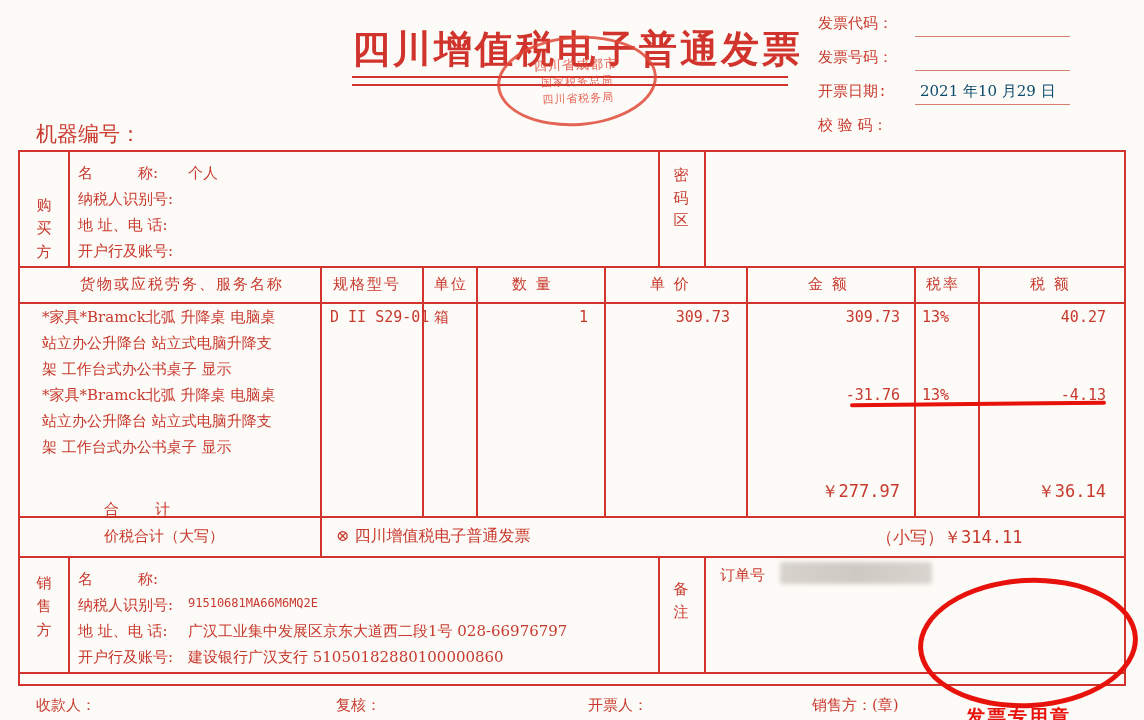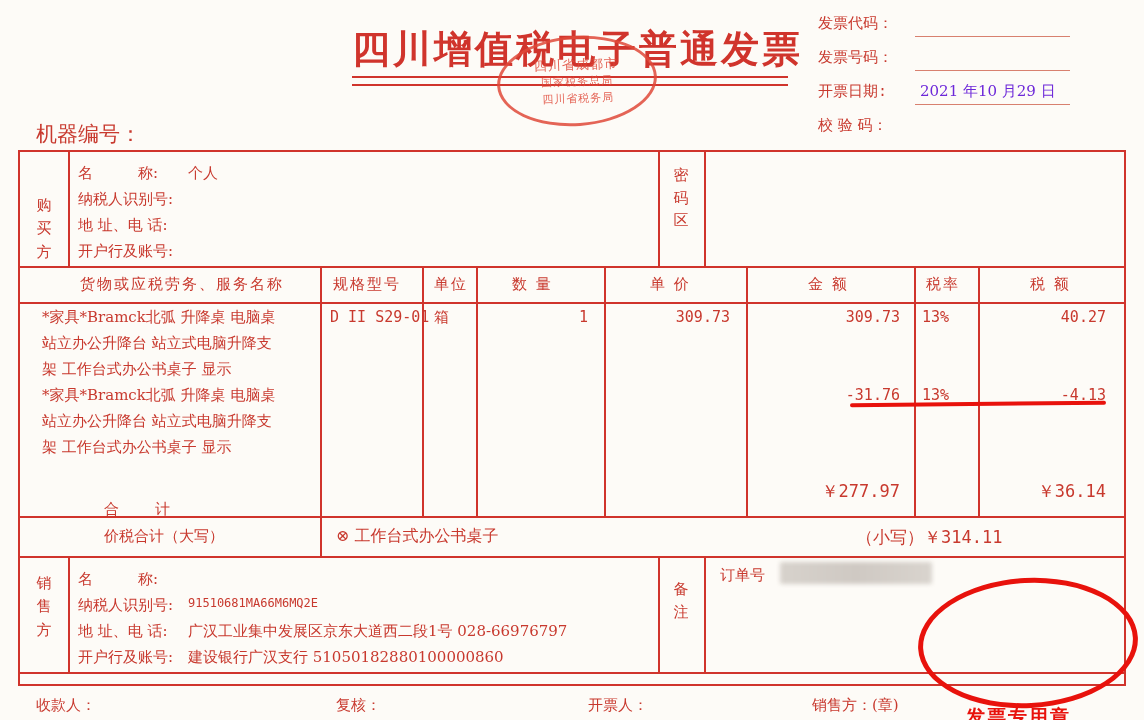--- a/index.html
+++ b/index.html
@@ -44,21 +44,21 @@
     font-size:11px;color:#e04a3a;letter-spacing:1px;line-height:1.5;
     transform:rotate(2deg);
   }
   .seal .s1{font-size:13px;}
 
   .hdr-field{
     position:absolute;
     font-family:"DejaVu Serif","Liberation Serif",serif;
     font-size:15px;color:#c8392e;white-space:nowrap;
   }
-  .hdr-val{color:#6d28d9;}
+  .hdr-val{color:#0c4a6e;}
   .hdr-line{
     position:absolute;border-top:1px solid #d8806f;
   }
 
   .machine-no{
     position:absolute;left:36px;top:120px;
     font-family:"DejaVu Serif","Liberation Serif",serif;
     font-size:21px;white-space:nowrap;
   }
   .check-code{
@@ -245,22 +245,22 @@
 
     <div class="num right" style="left:750px;top:234px;width:130px;">-31.76</div>
     <div class="num" style="left:902px;top:234px;">13%</div>
     <div class="num right" style="left:968px;top:234px;width:118px;">-4.13</div>
 
     <div class="col-head" style="left:84px;top:328px;margin-top:20px;">合　　计</div>
     <div class="num right" style="left:740px;top:328px;width:140px;font-size:17px;">￥277.97</div>
     <div class="num right" style="left:960px;top:328px;width:126px;font-size:17px;">￥36.14</div>
 
     <div class="cell-text" style="left:84px;top:375px;">价税合计（大写）</div>
-    <div class="cell-text big" style="left:316px;top:374px;">⊗ 工作台式办公书桌子</div>
-    <div class="num" style="left:836px;top:374px;font-size:17px;">（小写）￥314.11</div>
+    <div class="cell-text big" style="left:316px;top:374px;">⊗ 四川增值税电子普通发票</div>
+    <div class="num" style="left:856px;top:374px;font-size:17px;">（小写）￥314.11</div>
 
     <div class="seller-label" style="left:12px;top:420px;">销售方</div>
 
     <div class="cell-text" style="left:58px;top:418px;">名　　　称:</div>
 
     <div class="cell-text" style="left:58px;top:444px;">纳税人识别号:</div>
     <div class="num" style="left:168px;top:444px;font-size:12px;">91510681MA66M6MQ2E</div>
 
     <div class="cell-text" style="left:58px;top:470px;">地  址、电  话:</div>
     <div class="cell-text" style="left:168px;top:470px;">广汉工业集中发展区京东大道西二段1号 028-66976797</div>

